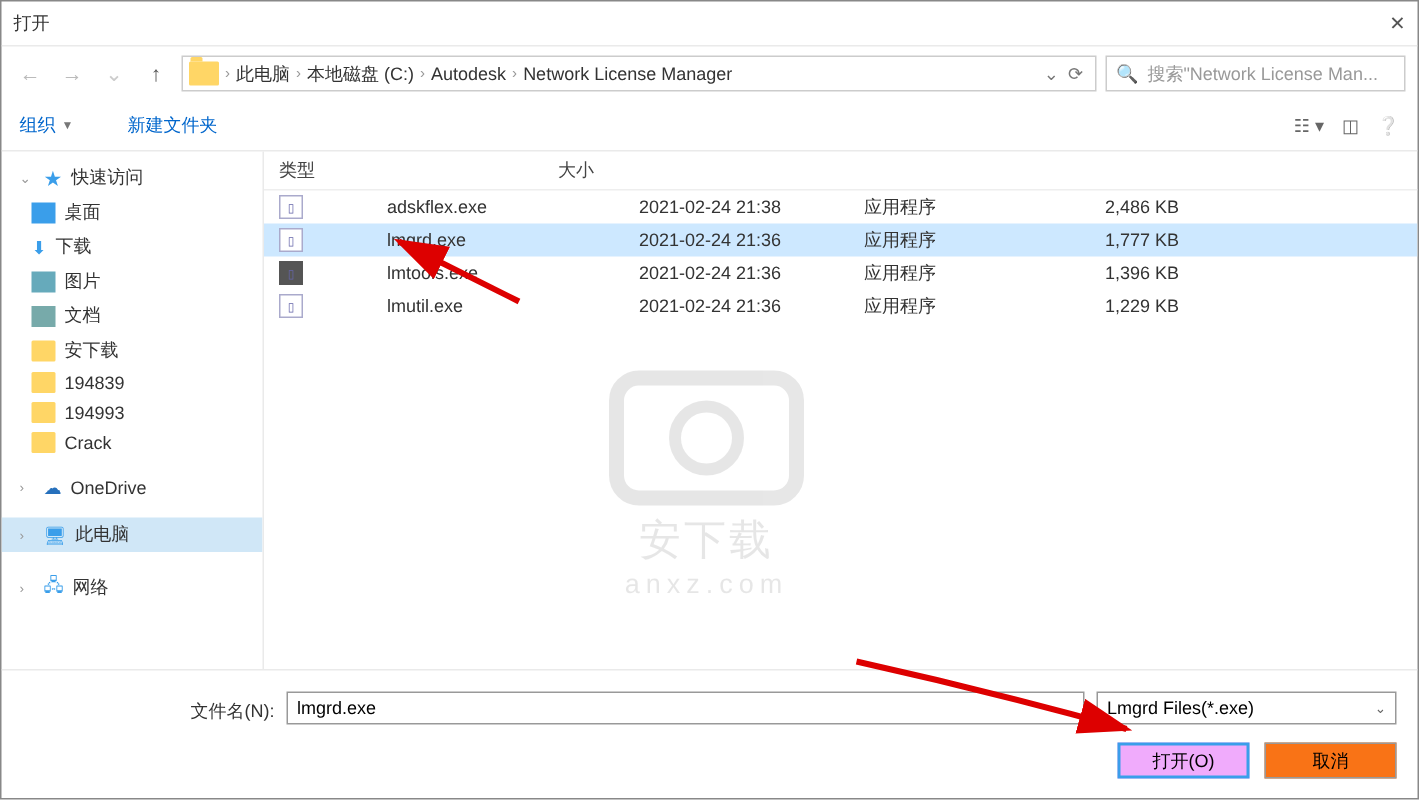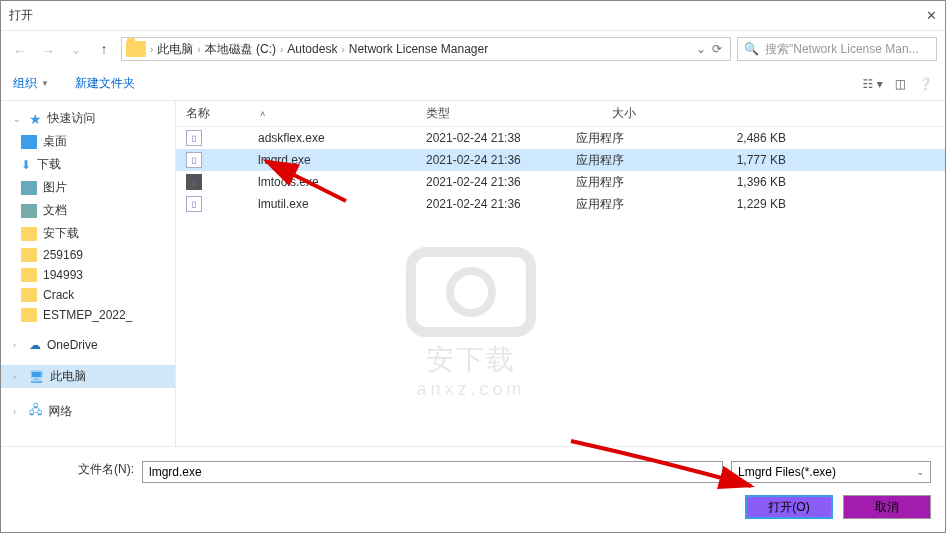--- a/index.html
+++ b/index.html
@@ -13,21 +13,21 @@
 .nav-arrow { width: 22px; height: 22px; display: flex; align-items: center; justify-content: center; color: #bbb; font-size: 14px; }
 .nav-up { width: 22px; height: 22px; display: flex; align-items: center; justify-content: center; color: #555; font-size: 14px; }
 .folder-icon { width: 20px; height: 16px; background: #ffd666; border-radius: 1px; position: relative; }
 .folder-icon::before { content: ""; position: absolute; width: 8px; height: 3px; background: #ffd666; top: -3px; left: 1px; border-radius: 1px 1px 0 0; }
 .breadcrumb { flex: 1; height: 24px; border: 1px solid #ccc; display: flex; align-items: center; padding: 0 4px; font-size: 12px; color: #333; gap: 4px; }
 .breadcrumb .sep { color: #999; font-size: 10px; }
 .breadcrumb .crumb { cursor: pointer; }
 .bc-right { display: flex; align-items: center; gap: 6px; color: #777; padding: 0 4px; }
 .search { width: 200px; height: 24px; border: 1px solid #ccc; display: flex; align-items: center; padding: 0 6px; font-size: 12px; color: #999; gap: 6px; }
 
-.toolbar { height: 34px; display: flex; align-items: center; padding: 0 12px; font-size: 12px; color: #0066cc; gap: 26px; border-bottom: 1px solid #eaeaea; justify-content: center; }
+.toolbar { height: 34px; display: flex; align-items: center; padding: 0 12px; font-size: 12px; color: #0066cc; gap: 36px; border-bottom: 1px solid #eaeaea; justify-content: center; }
 .toolbar .right { margin-left: auto; display: flex; gap: 12px; align-items: center; color: #666; }
 .tool-item { display: flex; align-items: center; gap: 4px; cursor: pointer; }
 
 .body-row { display: flex; height: 345px; }
 .sidebar { width: 175px; border-right: 1px solid #eaeaea; overflow-y: auto; padding: 6px 0; font-size: 12px; }
 .side-item { display: flex; align-items: center; gap: 6px; padding: 3px 10px 3px 20px; cursor: pointer; color: #333; }
 .side-item.top { padding-left: 12px; font-weight: 400; }
 .side-item.selected { background: #d0e7f7; }
 .side-item .si-icon { width: 16px; height: 14px; flex-shrink: 0; }
 .si-folder { background: #ffd666; border-radius: 1px; }
@@ -56,27 +56,27 @@
 .wm-box { width: 130px; height: 90px; border: 10px solid #888; border-radius: 20px; position: relative; }
 .wm-lens { position: absolute; width: 50px; height: 50px; border: 8px solid #888; border-radius: 50%; left: 30px; top: 10px; }
 .wm-text { font-size: 28px; color: #888; letter-spacing: 2px; margin-top: 4px; text-align: center; }
 .wm-text .dom { font-size: 18px; display: block; letter-spacing: 4px; }
 
 .arrow-red { position: absolute; pointer-events: none; }
 .arrow1 { left: 185px; top: 130px; }
 .arrow2 { left: 560px; top: 430px; }
 
 .footer { border-top: 1px solid #eaeaea; padding: 14px 14px 12px; }
-.fn-row { display: flex; align-items: flex-start; gap: 8px; margin-bottom: 12px; margin-left: 63px; }
+.fn-row { display: flex; align-items: flex-end; gap: 8px; margin-bottom: 12px; margin-left: 112px; }
 .fn-label { font-size: 12px; color: #333; }
 .fn-input { flex: 1; height: 22px; border: 1px solid #999; padding: 0 6px; font-size: 12px; }
 .filter { width: 200px; height: 22px; border: 1px solid #999; font-size: 12px; display: flex; align-items: center; padding: 0 6px; justify-content: space-between; gap: 32px; }
 .btn-row { display: flex; justify-content: flex-end; gap: 10px; }
-.btn { width: 88px; height: 24px; border: 1px solid #999; background: #a21caf; font-size: 12px; display: flex; align-items: center; justify-content: center; cursor: pointer; }
-.btn.primary { border: 2px solid #3a9eea; background: #8b5cf6; }
+.btn { width: 88px; height: 24px; border: 1px solid #999; background: #f97316; font-size: 12px; display: flex; align-items: center; justify-content: center; cursor: pointer; }
+.btn.primary { border: 2px solid #3a9eea; background: #f0abfc; }
 </style>
 </head>
 <body>
 
 <div class="titlebar">
   <span class="title">打开</span>
   <span class="close">✕</span>
 </div>
 
 <div class="navbar">
@@ -140,33 +140,29 @@
     <div class="side-item">
         <span class="si-icon" style="background:#7aa"></span>
         <span>文档</span>
       </div>
     <div class="side-item">
         <span class="si-icon si-folder"></span>
         <span>安下载</span>
       </div>
     <div class="side-item">
         <span class="si-icon si-folder"></span>
-        <span>259169</span>
+        <span>194839</span>
       </div>
     <div class="side-item">
         <span class="si-icon si-folder"></span>
         <span>194993</span>
       </div>
     <div class="side-item">
         <span class="si-icon si-folder"></span>
         <span>Crack</span>
-      </div>
-    <div class="side-item">
-        <span class="si-icon si-folder"></span>
-        <span>ESTMEP_2022_</span>
       </div>
     <div class="side-group-gap"></div>
     <div class="side-item top">
         <span class="chev">›</span>
         <span class="si-one">☁</span>
         <span>OneDrive</span>
       </div>
     <div class="side-group-gap"></div>
     <div class="side-item top selected">
         <span class="chev">›</span>
@@ -176,24 +172,20 @@
     <div class="side-group-gap"></div>
     <div class="side-item top">
         <span class="chev">›</span>
         <span class="si-pc">🖧</span>
         <span>网络</span>
       </div>
   </div>
 
   <div class="filelist">
     <div class="fl-header">
-      <div class="col-name">
-          <span>名称</span>
-          <span class="sort-caret">˄</span>
-        </div>
       <div class="col-type"><span>类型</span></div>
       <div class="col-size"><span>大小</span></div>
     </div>
     <div class="fl-rows" id="fl-rows">
       <div class="watermark">
         <div class="wm-box">
             <div class="wm-lens"></div>
           </div>
         <div class="wm-text"><span>安下载</span><span class="dom">anxz.com</span></div>
       </div>

